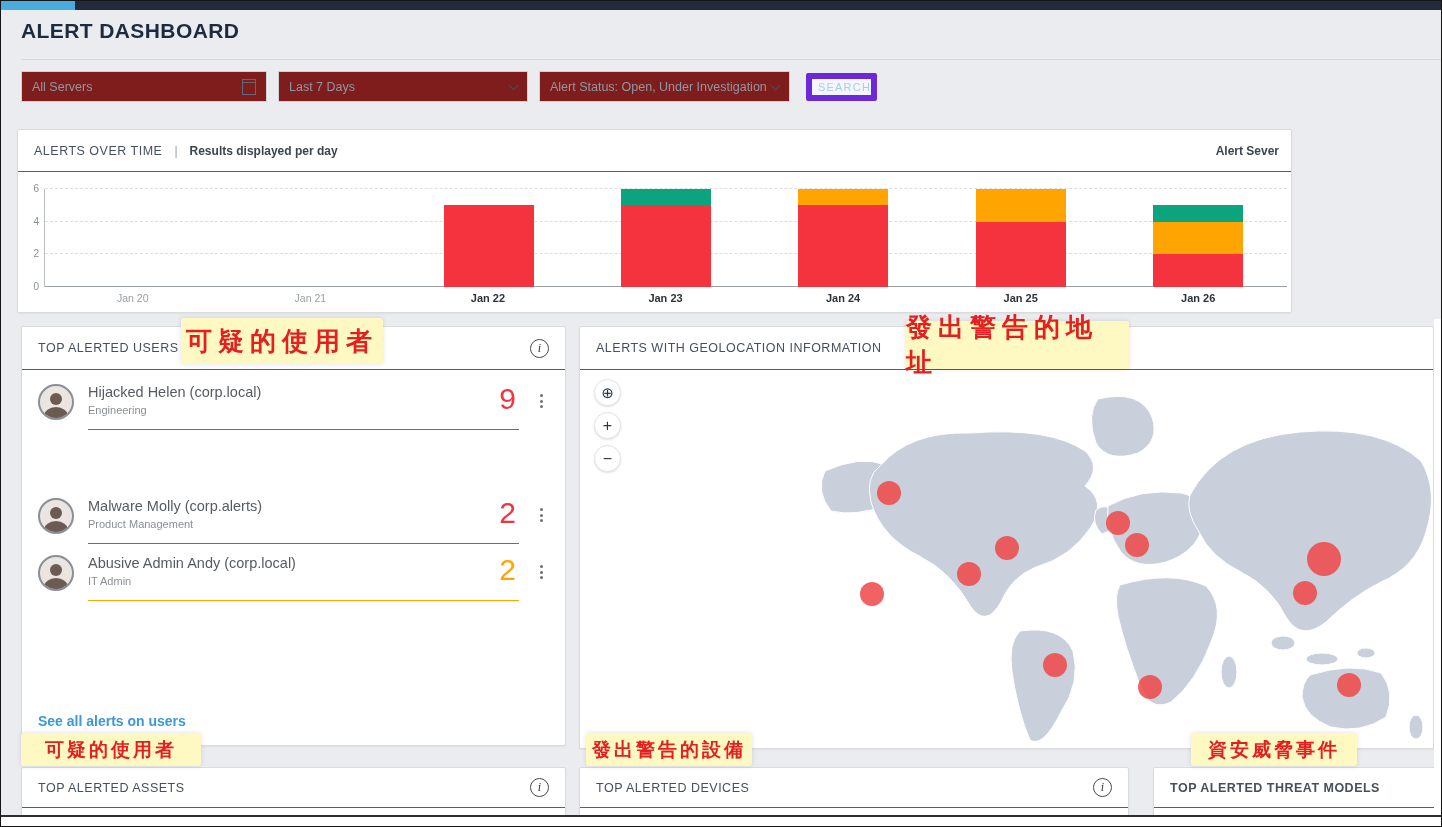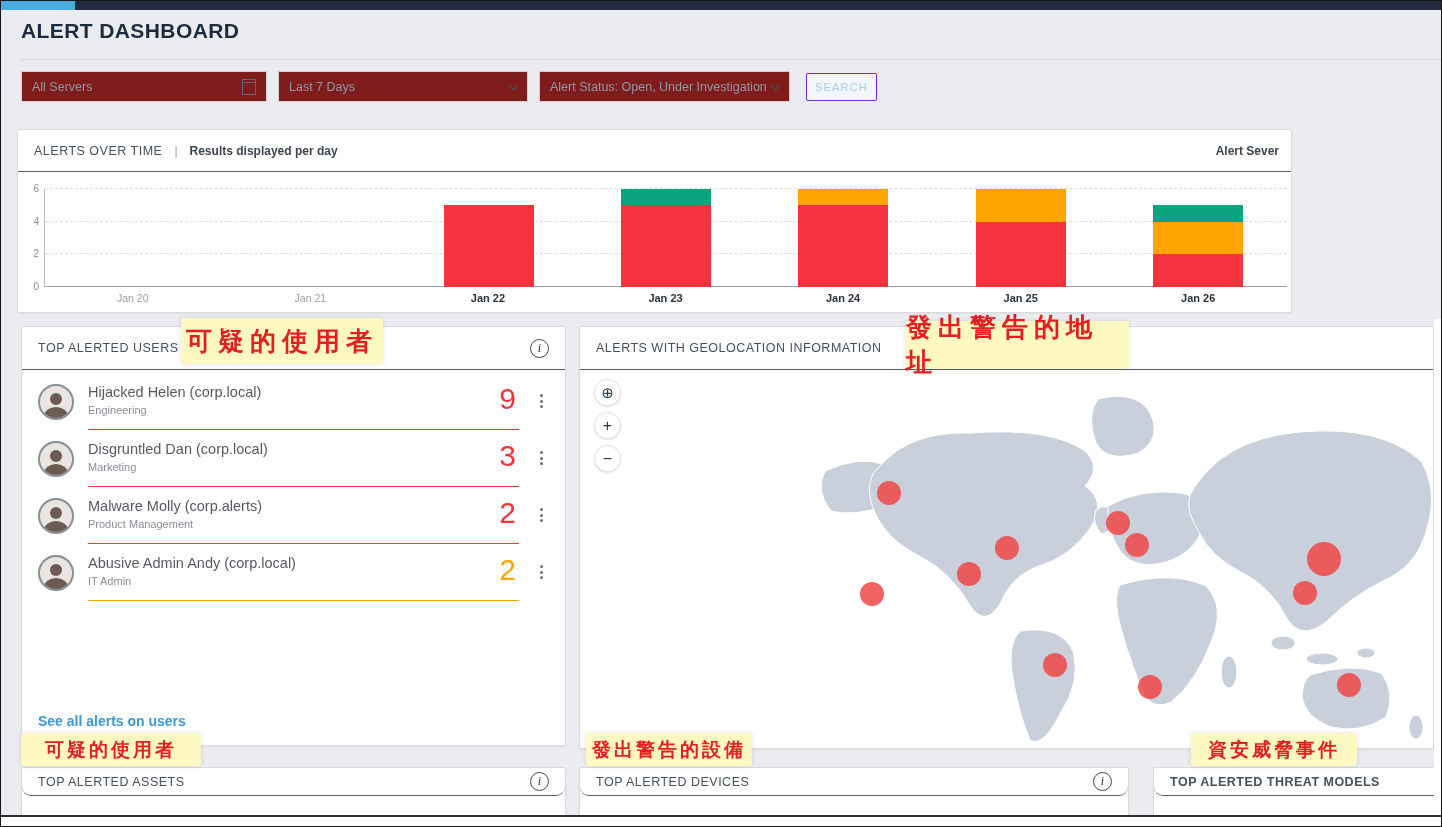--- a/index.html
+++ b/index.html
@@ -15,21 +15,21 @@
   .title-divider{position:absolute;left:20px;right:0;top:58px;height:1px;background:#d7d8dc;}
 
   
   .filter-box{position:absolute;top:70px;height:31px;background:#7f1d1d;border:1px solid #cfd2d6;display:flex;align-items:center;padding:0 10px;font-size:12.5px;color:#8d98a5;}
   .f-servers{left:20px;width:246px;justify-content:space-between;}
   .f-range{left:277px;width:250px;justify-content:space-between;}
   .f-status{left:538px;width:251px;justify-content:space-between;}
   .chev{width:7px;height:7px;border-right:1.6px solid #45515e;border-bottom:1.6px solid #45515e;transform:rotate(45deg);margin-top:-3px;flex:none;}
   .winicon{display:inline-block;width:14px;height:16px;border:1.5px solid #5f6875;position:relative;flex:none;}
   .winicon::before{content:"";position:absolute;left:0;right:0;top:2px;border-top:1.5px solid #5f6875;}
-  .search-btn{position:absolute;left:805px;top:72px;width:71px;height:28px;background:#f3f7fb;border:1px solid #6d28d9;border-radius:2px;color:#a7cde8;font-size:11px;letter-spacing:1.2px;font-family:inherit;}
+  .search-btn{position:absolute;left:805px;top:72px;width:71px;height:28px;background:#f3f7fb;border:6px solid #6d28d9;border-radius:2px;color:#a7cde8;font-size:11px;letter-spacing:1.2px;font-family:inherit;}
 
   
   .card{position:absolute;background:#fff;border:1px solid #d9dbdf;border-radius:2px;box-shadow:0 1px 2px rgba(0,0,0,.05);}
   .card-head{position:absolute;left:0;right:0;top:0;height:43px;border-bottom:1px solid #575e68;display:flex;align-items:center;padding:0 16px;}
   .card-title{font-size:12.5px;color:#46505c;letter-spacing:.5px;}
   .info-icon{margin-left:auto;width:19px;height:19px;border:1px solid #4a4a4a;border-radius:50%;color:#333;font-family:"Liberation Serif",serif;font-style:italic;font-size:12px;display:flex;align-items:center;justify-content:center;flex:none;}
 
   
   .chart-card{left:16px;top:128px;width:1275px;height:184px;overflow:hidden;}
   .chart-head{position:absolute;left:0;right:0;top:0;height:42px;border-bottom:1px solid #575e68;display:flex;align-items:center;padding:0 16px;}
@@ -67,21 +67,21 @@
   .map-controls{position:absolute;left:14px;top:8px;display:flex;flex-direction:column;gap:6px;}
   .map-btn{width:27px;height:27px;border-radius:50%;background:#fff;border:1px solid #e3e4e6;box-shadow:0 1px 2px rgba(0,0,0,.12);color:#26374a;font-size:16px;display:flex;align-items:center;justify-content:center;cursor:pointer;font-family:inherit;padding:0;}
   .map-btn.locate{font-size:15px;}
   .map-marker{position:absolute;border-radius:50%;background:#ee4747;opacity:.85;}
 
   
   .bottom-card{top:766px;height:60px;overflow:hidden;}
   .assets-card{left:20px;width:545px;}
   .devices-card{left:578px;width:550px;}
   .threat-card{left:1152px;width:290px;border-right:none;font-weight:bold;}
-  .bottom-card .card-head{height:28px;border-radius:9px;}
+  .bottom-card .card-head{height:40px;}
 
   
   .annotation{position:absolute;background:#fef9c3;box-shadow:0 0 5px rgba(0,0,0,.12);border-radius:3px;display:flex;align-items:center;justify-content:center;color:#e51f1f;font-family:"DejaVu Serif","Liberation Serif",serif;font-weight:700;}
   .ann-large{font-size:26px;letter-spacing:6px;}
   .ann-small{font-size:19px;letter-spacing:3px;}
   .ann-users{left:180px;top:317px;width:202px;height:46px;}
   .ann-geo{left:905px;top:320px;width:223px;height:48px;}
   .ann-assets{left:20px;top:732px;width:180px;height:33px;}
   .ann-devices{left:585px;top:732px;width:166px;height:33px;}
   .ann-threat{left:1190px;top:732px;width:166px;height:33px;}
@@ -156,32 +156,20 @@
   <section class="card users-card">
     <div class="card-head">
       <span class="card-title">TOP ALERTED USERS</span>
       <span class="info-icon">i</span>
     </div>
     <div class="user-row" style="top:55px;">
       <span class="avatar"></span>
       <span class="user-name">Hijacked Helen (corp.local)</span>
       <span class="user-dept">Engineering</span>
       <span class="user-count" style="color: rgb(245, 51, 63);">9</span>
-      <span class="user-underline" style="background: rgb(245, 51, 63);"></span>
-      <span class="kebab">
-          <i></i>
-          <i></i>
-          <i></i>
-        </span>
-    </div>
-    <div class="user-row" style="top:112px;">
-      <span class="avatar"></span>
-      <span class="user-name">Disgruntled Dan (corp.local)</span>
-      <span class="user-dept">Marketing</span>
-      <span class="user-count" style="color: rgb(245, 51, 63);">3</span>
       <span class="user-underline" style="background: rgb(245, 51, 63);"></span>
       <span class="kebab">
           <i></i>
           <i></i>
           <i></i>
         </span>
     </div>
     <div class="user-row" style="top:169px;">
       <span class="avatar"></span>
       <span class="user-name">Malware Molly (corp.alerts)</span>

